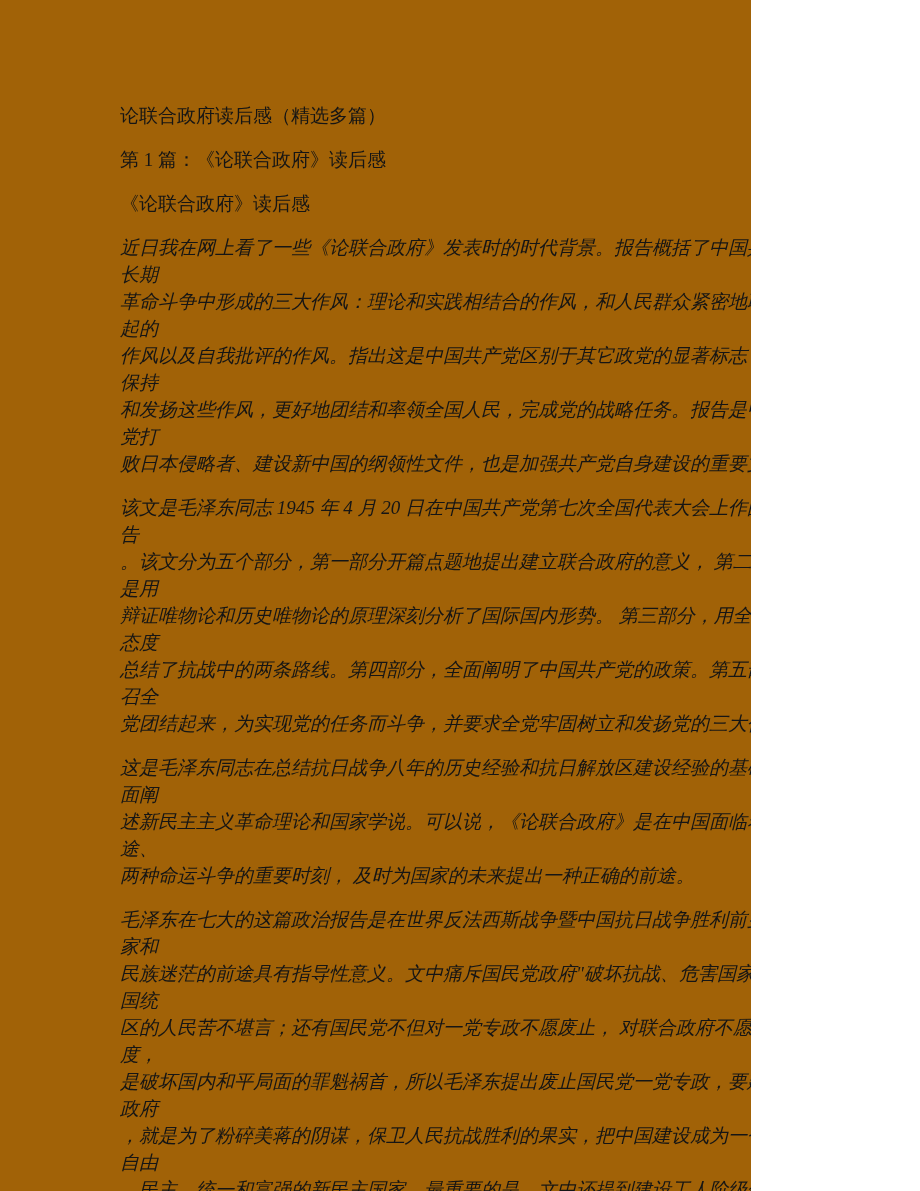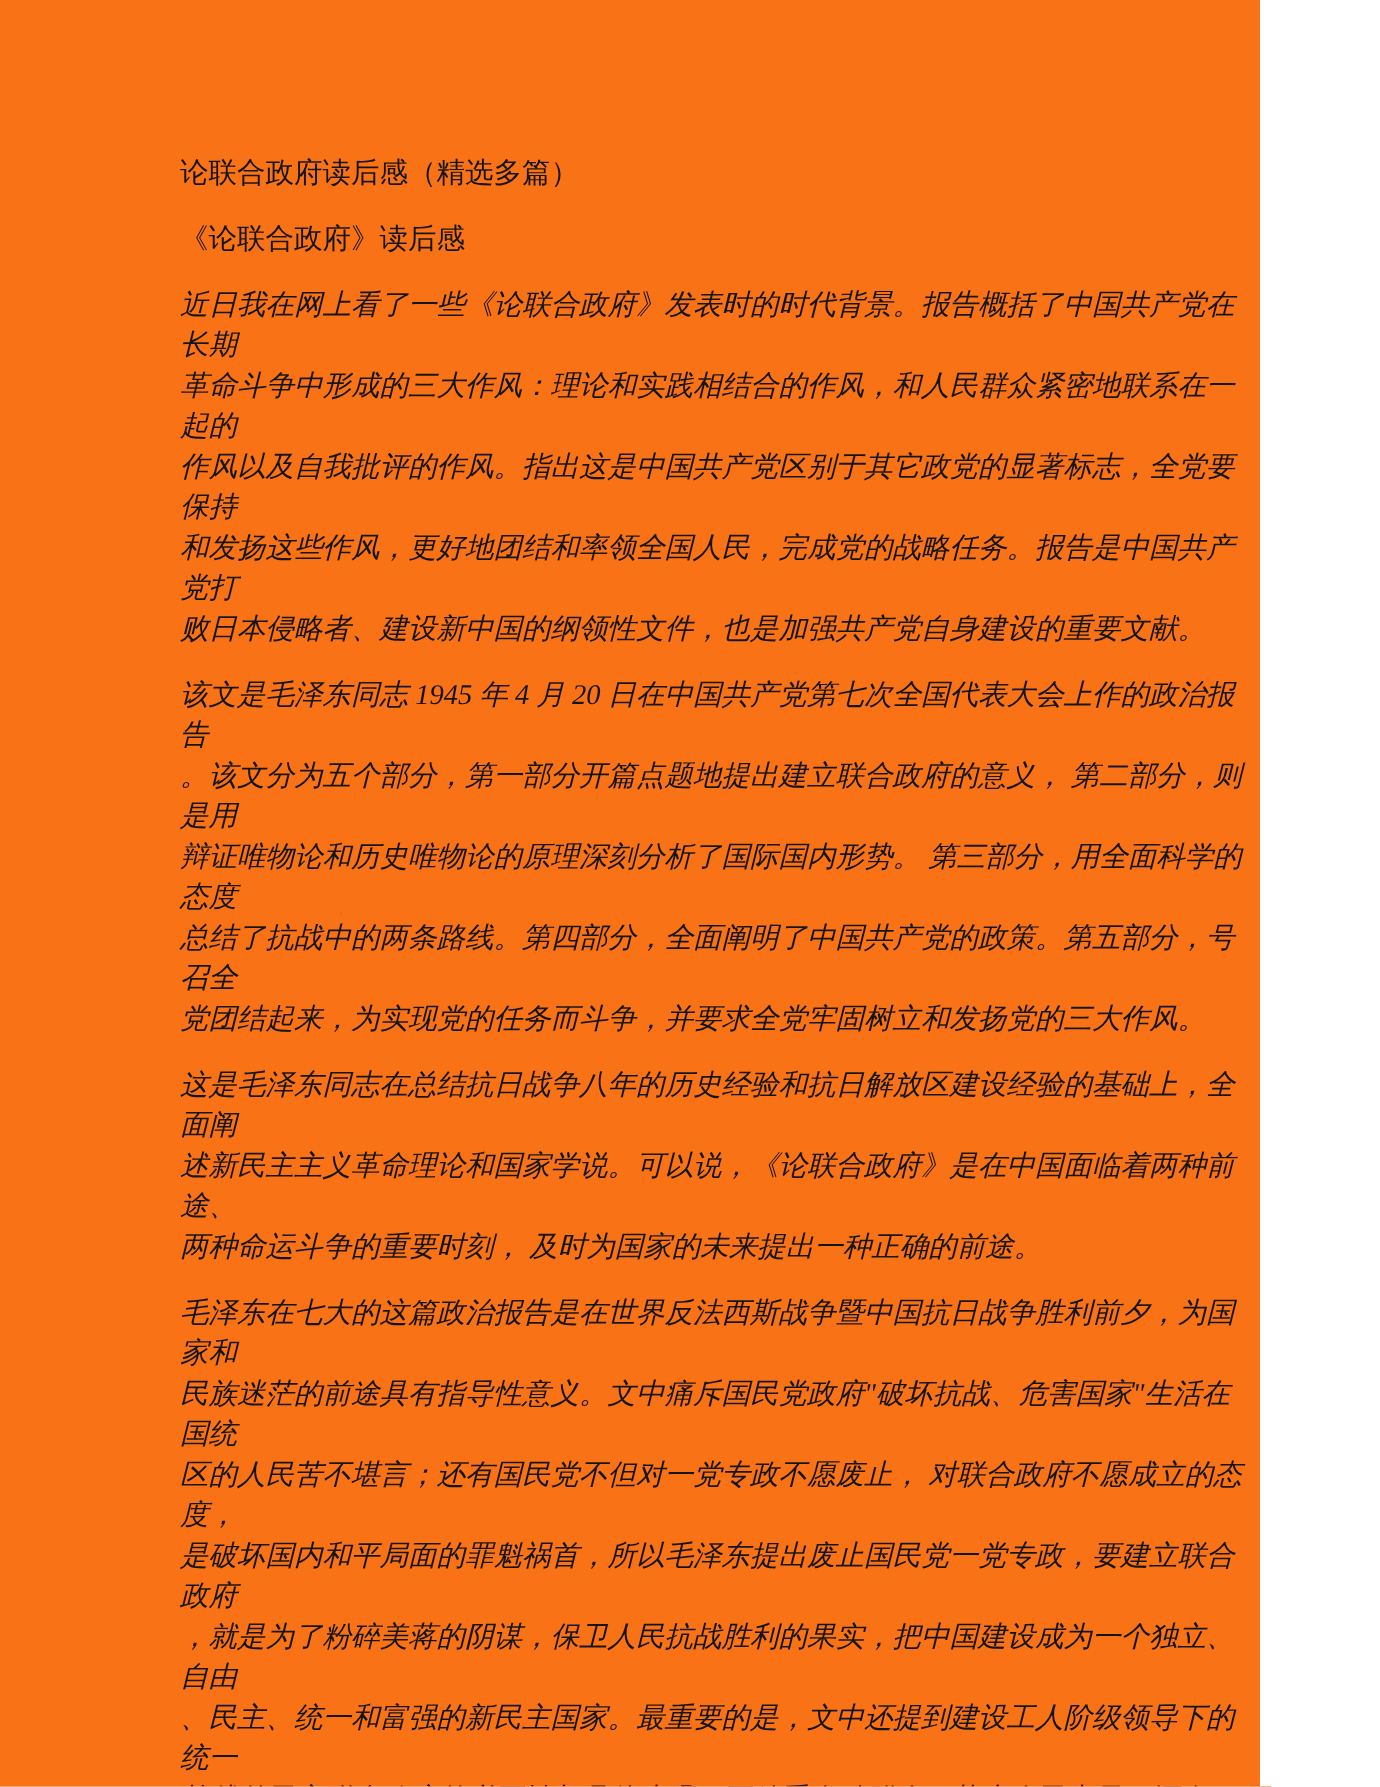--- a/index.html
+++ b/index.html
@@ -1,20 +1,20 @@
 <!DOCTYPE html>
 <html><head>
   <meta charset="utf-8">
   <style>
     html, body { margin: 0; padding: 0; }
     .page {
       position: relative;
-      width: 840px;
+      width: 751px;
       height: 1191px;
-      background: #f97316;
+      background: #a16207;
       overflow: hidden;
     }
     .doc {
       position: absolute;
       left: 120px;
       top: 102px;
       width: 710px;
       color: #151515;
       font-family: "Liberation Serif", "DejaVu Serif", serif;
       font-size: 19px;
@@ -32,20 +32,21 @@
       font-weight: normal;
       font-size: 19px;
     }
   </style>
 </head>
 <body>
 
 <div class="page">
   <div class="doc">
     <div class="heading-block">论联合政府读后感（精选多篇）</div>
+    <div class="heading-block">第 1 篇：《论联合政府》读后感</div>
     <div class="heading-block">《论联合政府》读后感</div>
     <div class="block">近日我在网上看了一些《论联合政府》发表时的时代背景。报告概括了中国共产党在长期
 革命斗争中形成的三大作风：理论和实践相结合的作风，和人民群众紧密地联系在一起的
 作风以及自我批评的作风。指出这是中国共产党区别于其它政党的显著标志，全党要保持
 和发扬这些作风，更好地团结和率领全国人民，完成党的战略任务。报告是中国共产党打
 败日本侵略者、建设新中国的纲领性文件，也是加强共产党自身建设的重要文献。</div>
     <div class="block">该文是毛泽东同志 1945 年 4 月 20 日在中国共产党第七次全国代表大会上作的政治报告
 。该文分为五个部分，第一部分开篇点题地提出建立联合政府的意义， 第二部分，则是用
 辩证唯物论和历史唯物论的原理深刻分析了国际国内形势。 第三部分，用全面科学的态度
 总结了抗战中的两条路线。第四部分，全面阐明了中国共产党的政策。第五部分，号召全

